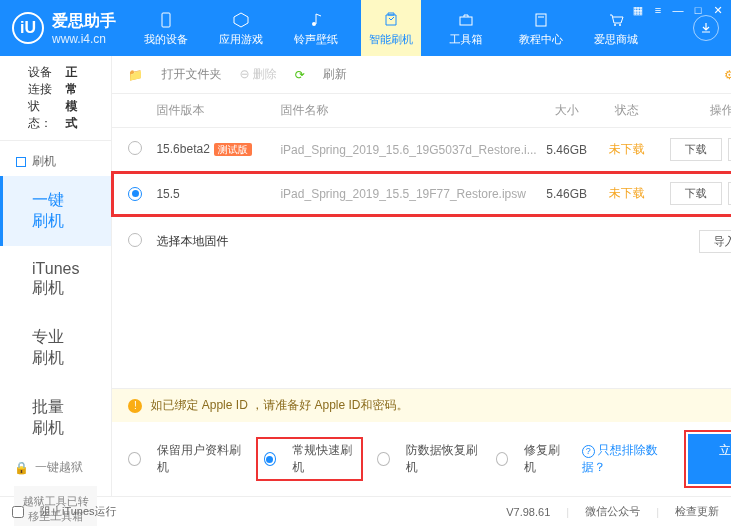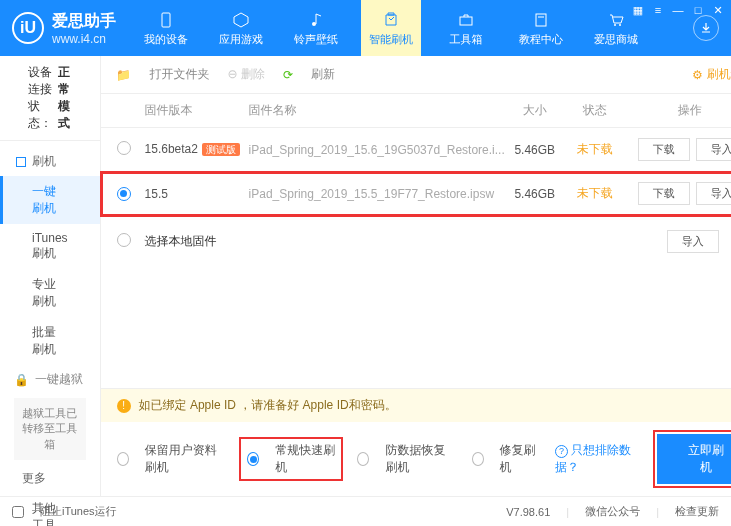--- a/index.html
+++ b/index.html
@@ -15,37 +15,37 @@
 .nav-icon{width:20px;height:20px;display:flex;align-items:center;justify-content:center}
 .winbtns{position:absolute;top:4px;right:6px;display:flex;gap:6px;font-size:11px}
 .winbtns span{cursor:pointer;width:14px;text-align:center}
 .dl-circle{width:26px;height:26px;border:1.5px solid rgba(255,255,255,.6);border-radius:50%;display:flex;align-items:center;justify-content:center;margin-left:8px;align-self:center}
 .body{display:flex;height:calc(100% - 56px - 30px)}
 .sidebar{width:160px;border-right:1px solid #eee;display:flex;flex-direction:column;background:#fff}
 .conn-status{padding:8px 28px;font-size:12px;border-bottom:1px solid #eee;display:flex;align-items:center;gap:6px}
 .side-section{padding:6px 0}
 .side-title{padding:6px 16px;color:#666;display:flex;align-items:center;gap:6px;font-size:12px}
 .side-title .sq{width:10px;height:10px;border:1.5px solid #1a8cff}
-.side-item{padding:7px 32px;color:#555;cursor:pointer;font-size:12px;position:relative}
+.side-item{padding:14px 32px;color:#555;cursor:pointer;font-size:16px;position:relative}
 .side-item.active{background:#eaf4ff;color:#1a8cff}
 .side-item.active::before{content:"";position:absolute;left:0;top:0;bottom:0;width:3px;background:#1a8cff}
 .side-sub{padding:6px 14px;color:#888;display:flex;align-items:center;gap:6px;font-size:12px}
 .side-sub .lock{color:#bbb}
 .side-note{margin:4px 14px;padding:8px;background:#f7f7f7;color:#888;text-align:center;font-size:11px;line-height:1.4}
 .side-more{padding:6px 16px;color:#666;display:flex;align-items:center;gap:6px}
 .chk{display:flex;align-items:center;gap:16px;color:#666;margin:7px 0}
 .chk input{width:12px;height:12px}
 .main{flex:1;display:flex;flex-direction:column;background:#fff}
 .toolbar{padding:10px 16px;display:flex;align-items:center;gap:18px;color:#888;font-size:12px}
 .toolbar .folder{color:#f5a623}
 .toolbar .refresh{color:#52c41a}
 .toolbar-right{margin-left:auto;color:#f5a623;display:flex;align-items:center;gap:4px}
 .table-head{display:flex;padding:8px 16px;color:#999;font-size:12px;border-top:1px solid #eee;border-bottom:1px solid #eee}
 .col-radio{width:28px}
-.col-ver{width:104px}
+.col-ver{width:124px}
 .col-name{flex:1}
 .col-size{width:60px;text-align:center}
 .col-status{width:60px;text-align:center}
 .col-ops{width:130px;text-align:center}
 .row{display:flex;align-items:center;padding:10px 16px;font-size:12px;color:#555;border-bottom:1px solid #f5f5f5}
 .row.selected{outline:3px solid #e33;outline-offset:-2px}
 .radio{width:14px;height:14px;border:1.5px solid #bbb;border-radius:50%;display:inline-flex;align-items:center;justify-content:center}
 .radio.on{border-color:#1a8cff}
 .radio.on::after{content:"";width:7px;height:7px;background:#1a8cff;border-radius:50%}
 .badge-beta{background:#ff7a45;color:#fff;padding:1px 4px;border-radius:2px;font-size:10px;margin-left:4px}

